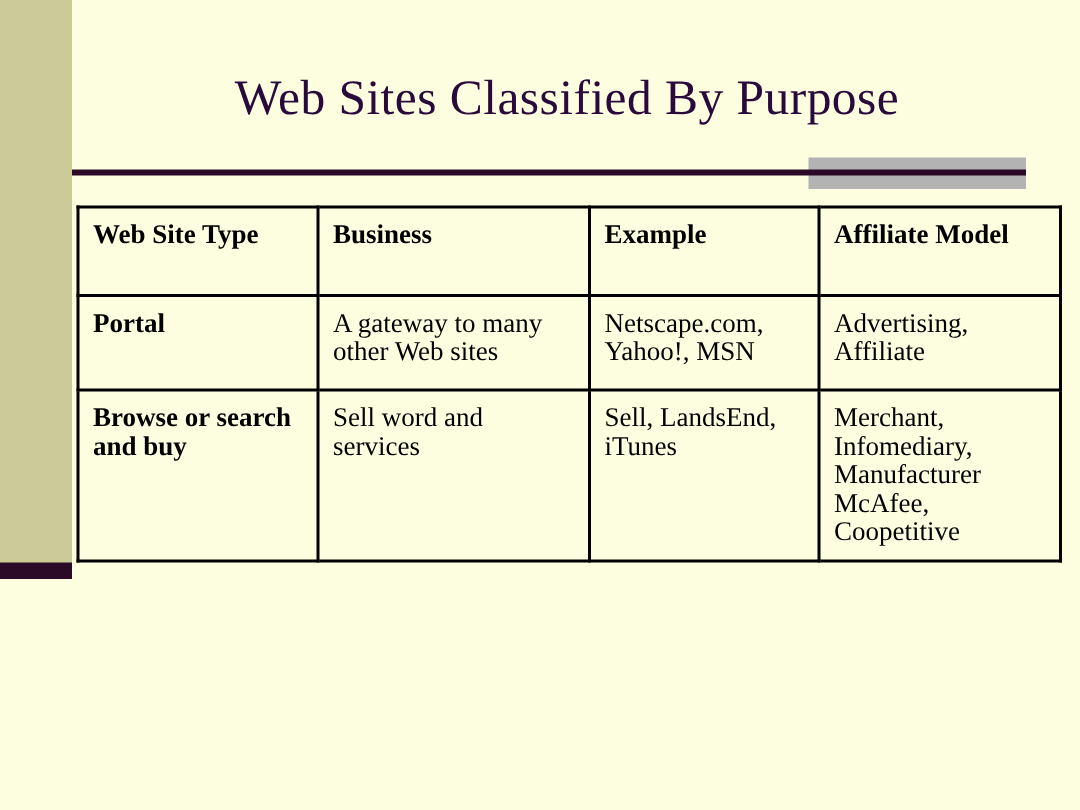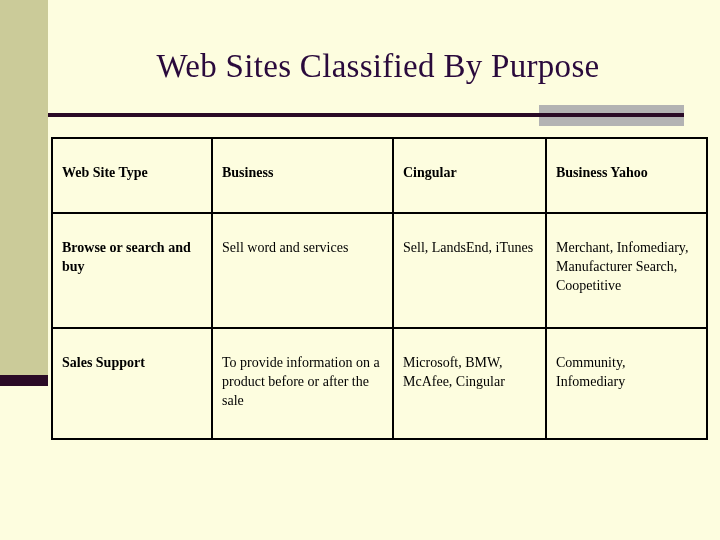--- a/index.html
+++ b/index.html
@@ -77,23 +77,23 @@
     top: 137px;
     width: 655px;
     border-collapse: collapse;
     table-layout: fixed;
     background: #fdfddf;
   }
   .purpose-table td,
   .purpose-table th {
     border: 2px solid #000000;
     vertical-align: top;
-    padding: 24px 9px 9px 9px;
+    padding: 8px 9px 9px 9px;
     font-family: "Liberation Serif", serif;
-    font-size: 14px;
+    font-size: 18px;
     line-height: 19px;
     color: #000000;
     text-align: left;
   }
   .purpose-table th {
     font-weight: bold;
   }
   .purpose-table td.rowhead {
     font-weight: bold;
   }
@@ -124,33 +124,33 @@
     <colgroup>
       <col class="c1">
         <col class="c2">
         <col class="c3">
         <col class="c4">
     </colgroup>
     <thead>
       <tr class="r-head">
         <th>Web Site Type</th>
         <th>Business</th>
-        <th>Cingular</th>
-        <th>Business Yahoo</th>
+        <th>Example</th>
+        <th>Affiliate Model</th>
       </tr>
     </thead>
     <tbody>
+      <tr class="r0">
+        <td class="rowhead">Portal</td>
+        <td>A gateway to many other Web sites</td>
+        <td>Netscape.com, Yahoo!, MSN</td>
+        <td>Advertising, Affiliate</td>
+      </tr>
       <tr class="r2">
         <td class="rowhead">Browse or search and buy</td>
         <td>Sell word and services</td>
         <td>Sell, LandsEnd, iTunes</td>
-        <td>Merchant, Infomediary, Manufacturer Search, Coopetitive</td>
-      </tr>
-      <tr class="r3">
-        <td class="rowhead">Sales Support</td>
-        <td>To provide information on a product before or after the sale</td>
-        <td>Microsoft, BMW, McAfee, Cingular</td>
-        <td>Community, Infomediary</td>
+        <td>Merchant, Infomediary, Manufacturer McAfee, Coopetitive</td>
       </tr>
     </tbody>
   </table>
 
 </div>
 
 </body></html>

